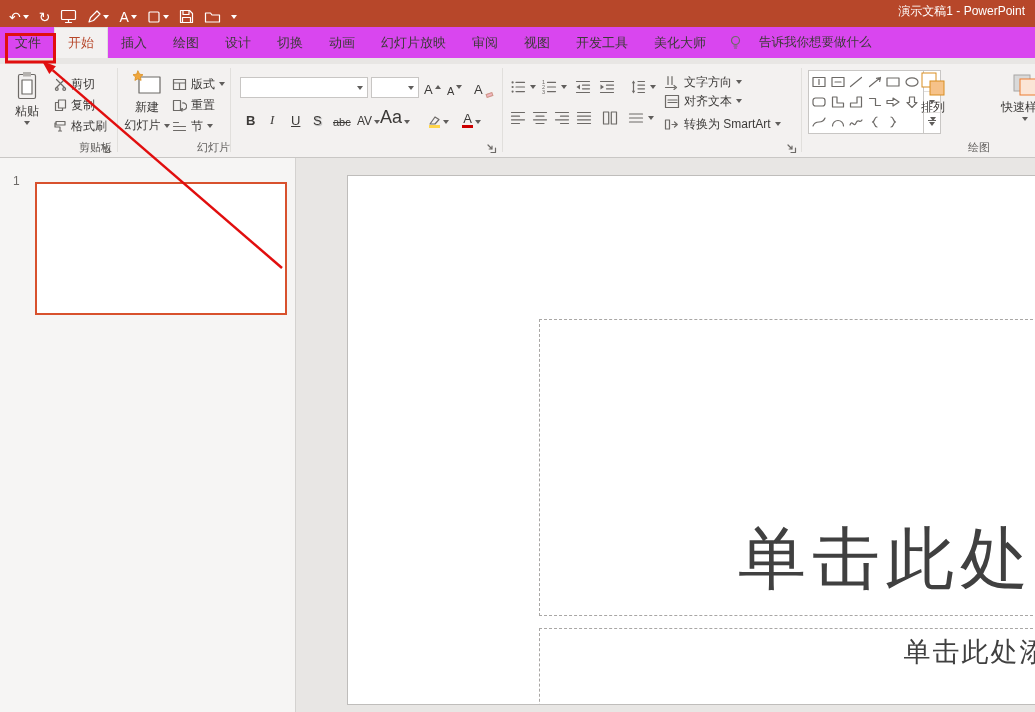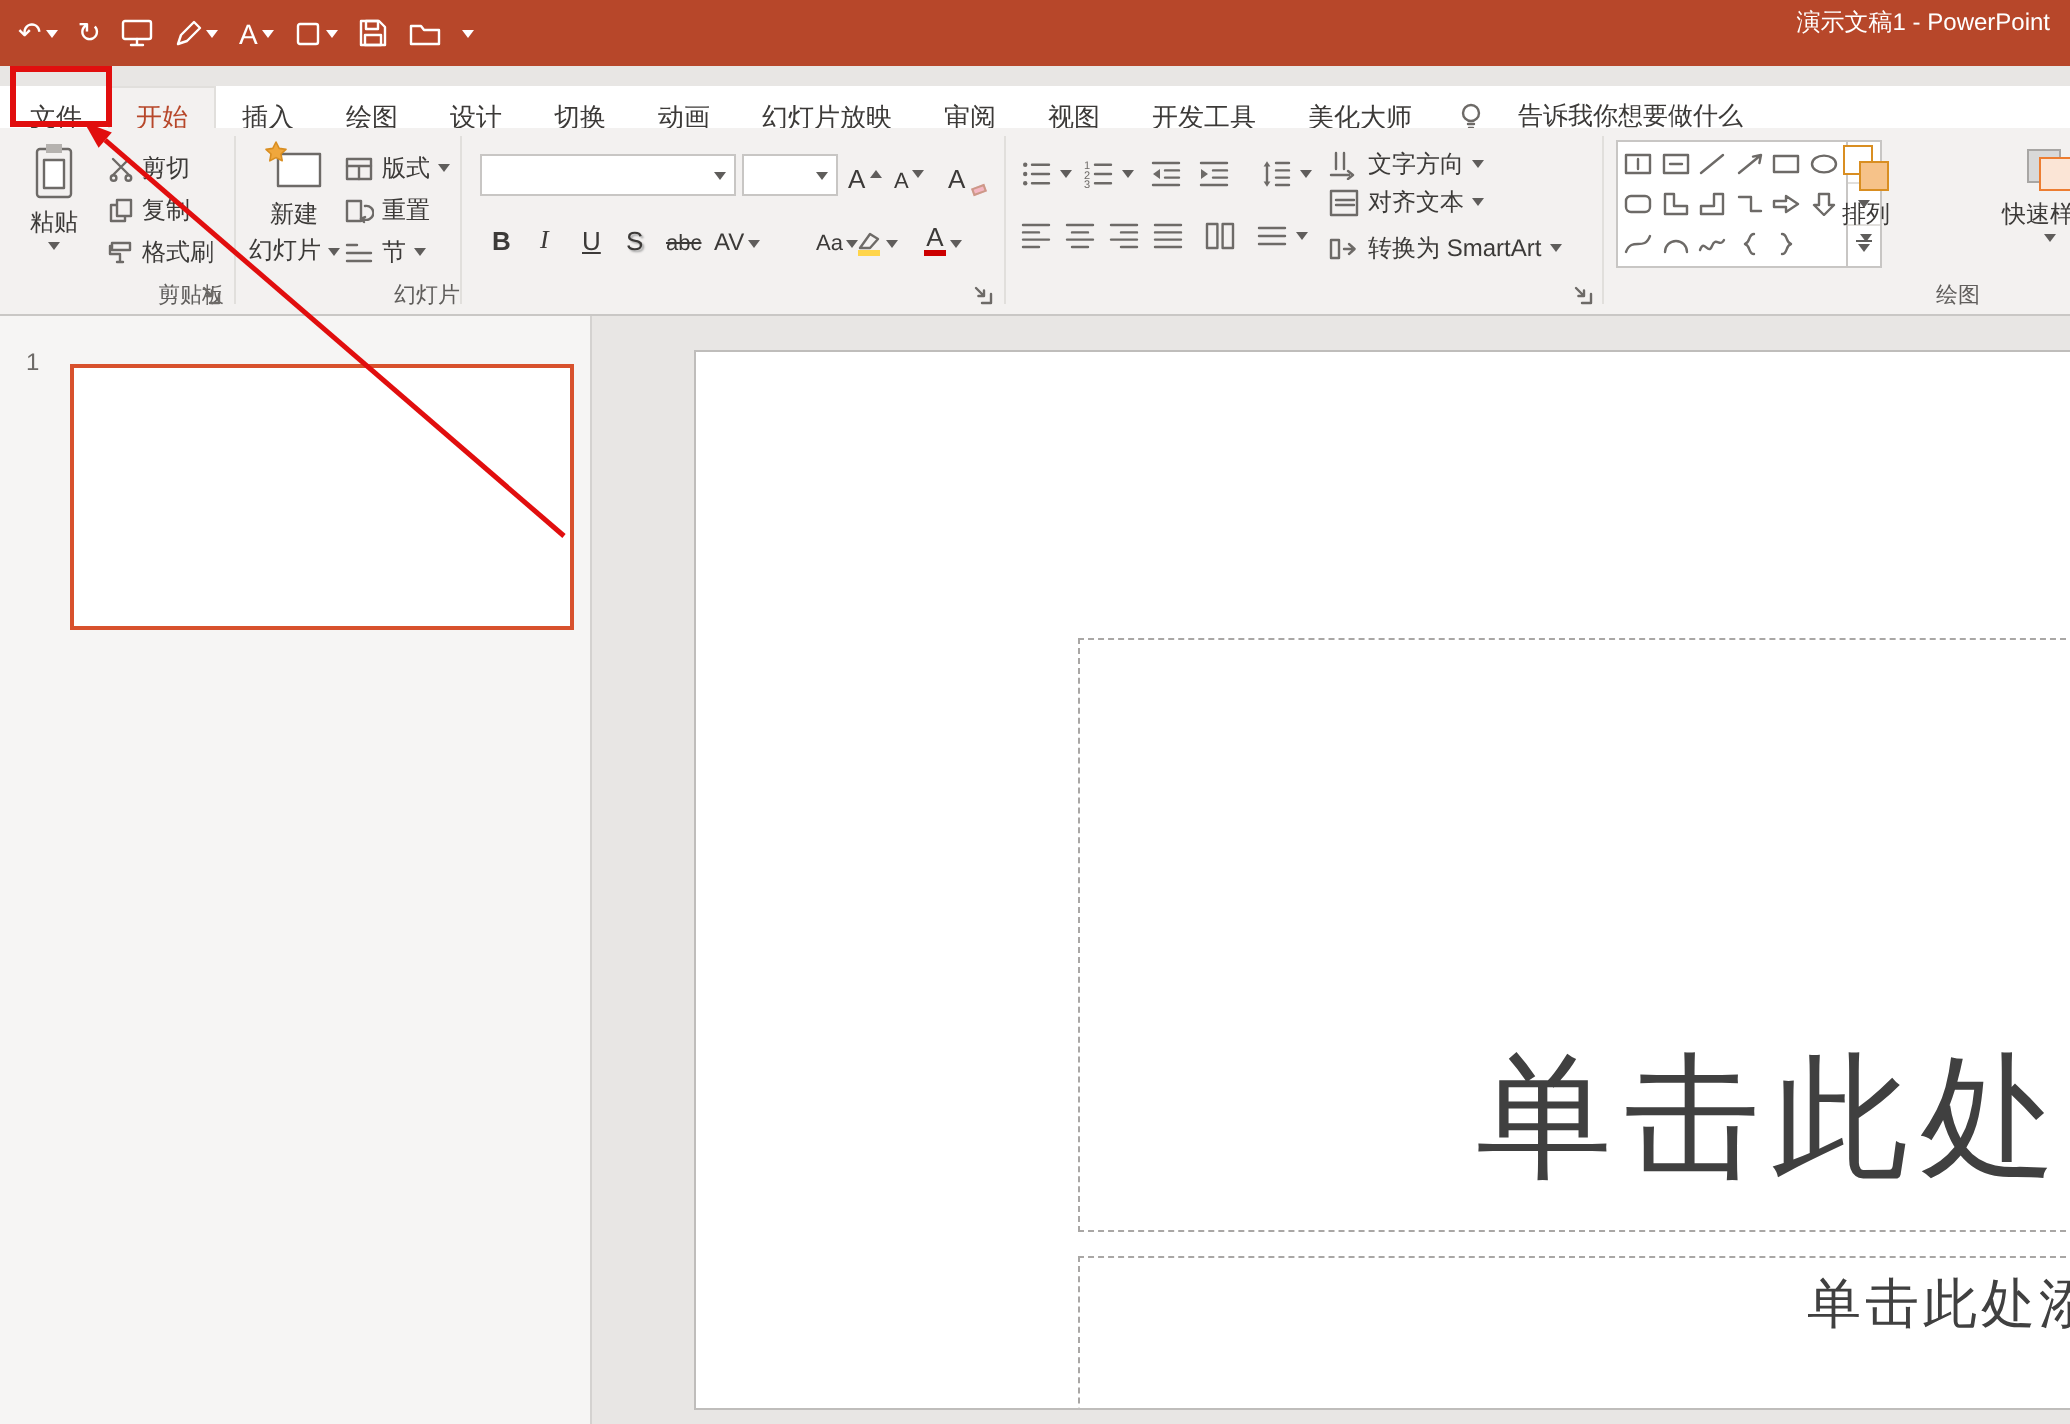--- a/index.html
+++ b/index.html
@@ -7,21 +7,21 @@
 body{font-family:"Liberation Sans","DejaVu Sans",sans-serif}
 .app{position:relative;width:1035px;height:712px;background:#e8e6e4;overflow:hidden}
 
 
 .titlebar{position:absolute;left:0;top:0;width:100%;height:33px;background:#b7472a;color:#fff}
 .qat{position:absolute;left:4px;top:0;height:33px;display:flex;align-items:center}
 .qbtn{display:flex;align-items:center;gap:2px;color:#fff;font-size:14px;height:33px;padding:0 5px}
 .win-title{position:absolute;right:10px;top:0;height:22px;display:flex;align-items:center;font-size:12px;color:#fff;white-space:nowrap}
 
 
-.tabrow{position:absolute;left:0;top:43px;width:100%;height:31px;background:#ffffff;display:flex;align-items:stretch;padding-left:2px}
+.tabrow{position:absolute;left:0;top:27px;width:100%;height:31px;background:#d946ef;display:flex;align-items:stretch;padding-left:2px}
 .tab{display:flex;align-items:center;padding:0 13px;font-size:13px;color:#3c3a38;white-space:nowrap}
 .tab.active{background:#f3f1f0;border:1px solid #e1dfdc;border-bottom:0;color:#b7472a}
 .tellme{display:flex;align-items:center;gap:17px;padding:0 10px;font-size:12.5px;color:#3c3a38;white-space:nowrap}
 
 
 .ribbon{position:absolute;left:0;top:64px;width:100%;height:94px;background:#f3f1f0;border-bottom:1px solid #c9c7c5}
 .vdiv{position:absolute;top:4px;height:84px;width:1px;background:#e1dfdc}
 .glabel{position:absolute;bottom:2px;font-size:11px;color:#605e5c;text-align:right;white-space:nowrap}
 .rbtn{position:absolute;display:flex;align-items:center;gap:4px;height:20px;font-size:12px;color:#3c3a38;white-space:nowrap}
 .bigbtn{position:absolute;display:flex;flex-direction:column;align-items:center;gap:1px;font-size:12px;color:#3c3a38;text-align:center;white-space:nowrap}
@@ -247,21 +247,21 @@
     <div class="fbtn" style="left:313px;top:44px;text-shadow:1px 1px 1px #aaa">
       <span>S</span>
     </div>
     <div class="fbtn" style="left:333px;top:44px;text-decoration:line-through;font-size:11px">
       <span>abc</span>
     </div>
     <div class="fbtn" style="left:357px;top:44px;font-size:12px">
       <span>AV</span>
       <span class="caret" style="margin-bottom:4px"></span>
     </div>
-    <div class="fbtn" style="left:408px;top:44px;font-size:11px">
+    <div class="fbtn" style="left:380px;top:44px;font-size:18px">
       <span>Aa</span>
       <span class="caret" style="margin-bottom:4px"></span>
     </div>
     <div class="fbtn" style="left:428px;top:44px">
       <span style="display:flex;flex-direction:column;align-items:center">
         <svg class="ic" width="13" height="10" viewBox="0 0 13 10">
           <path d="M2 9l5-7 4 2.5L7 9H2z"></path>
         </svg>
         <span class="ylwbar"></span>
       </span>

